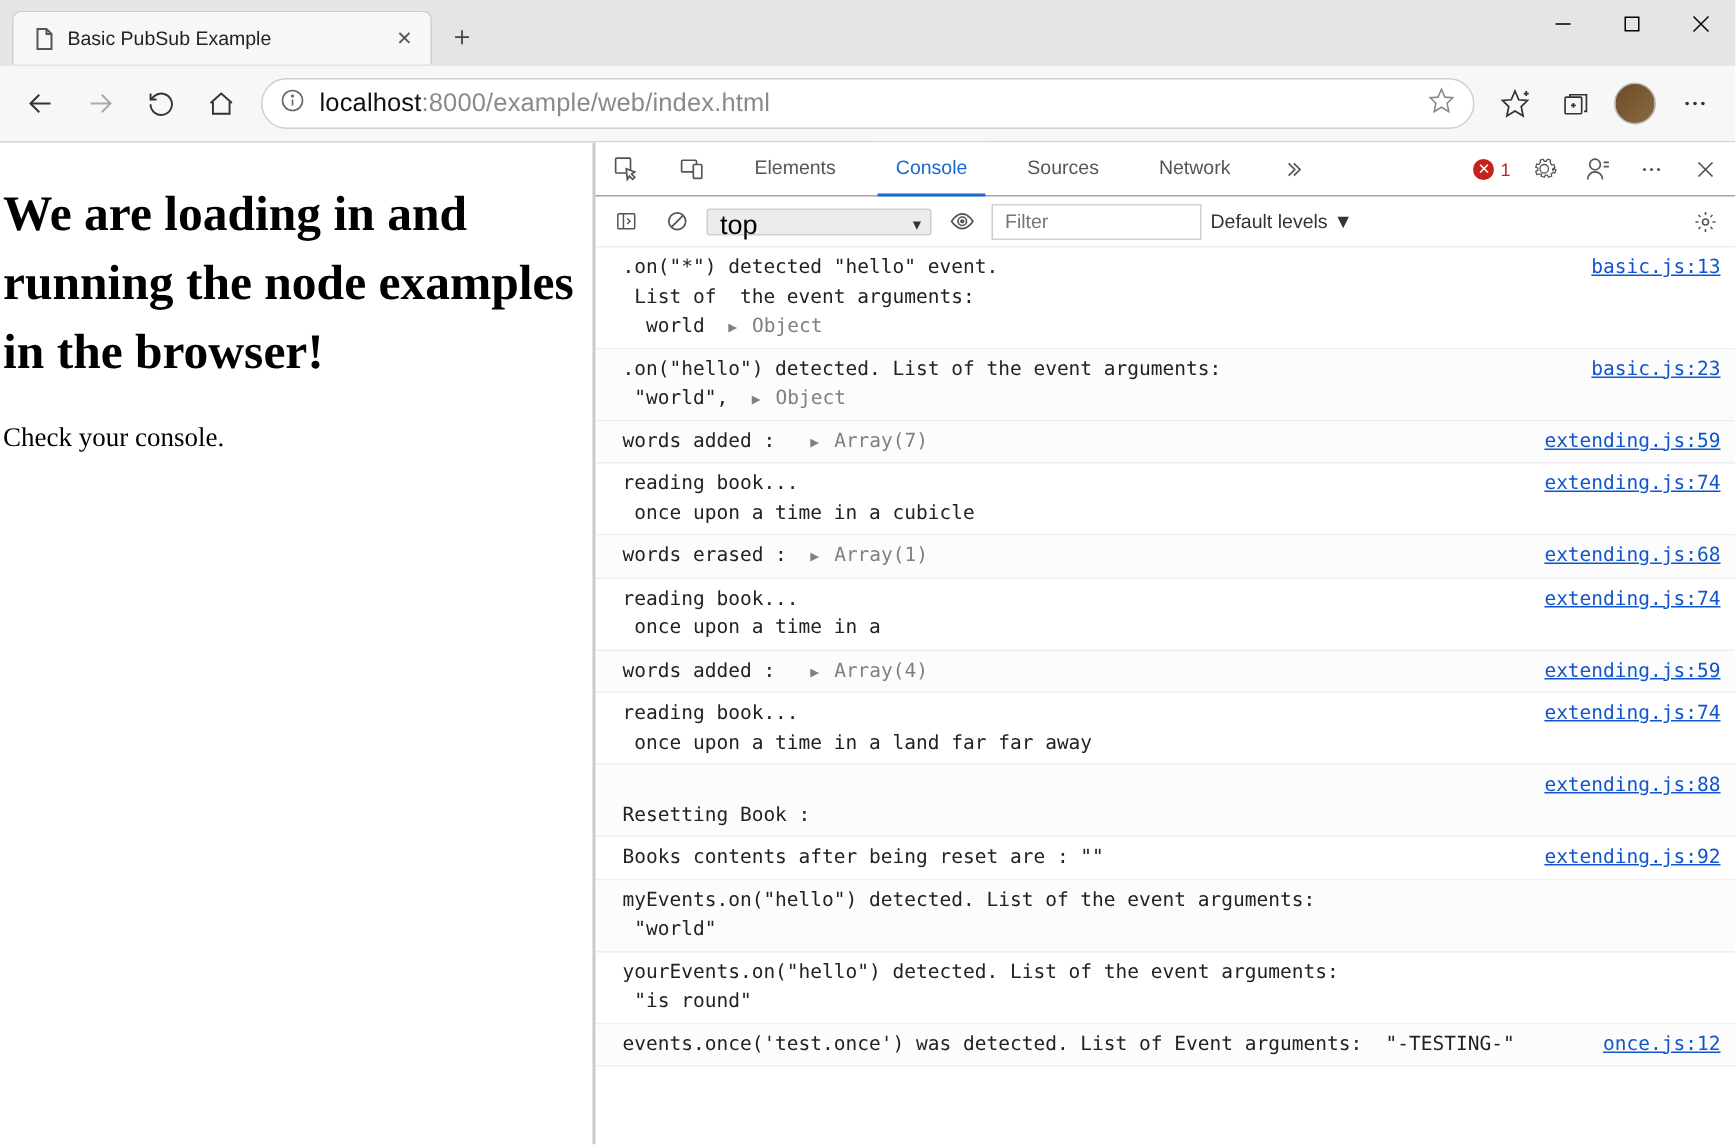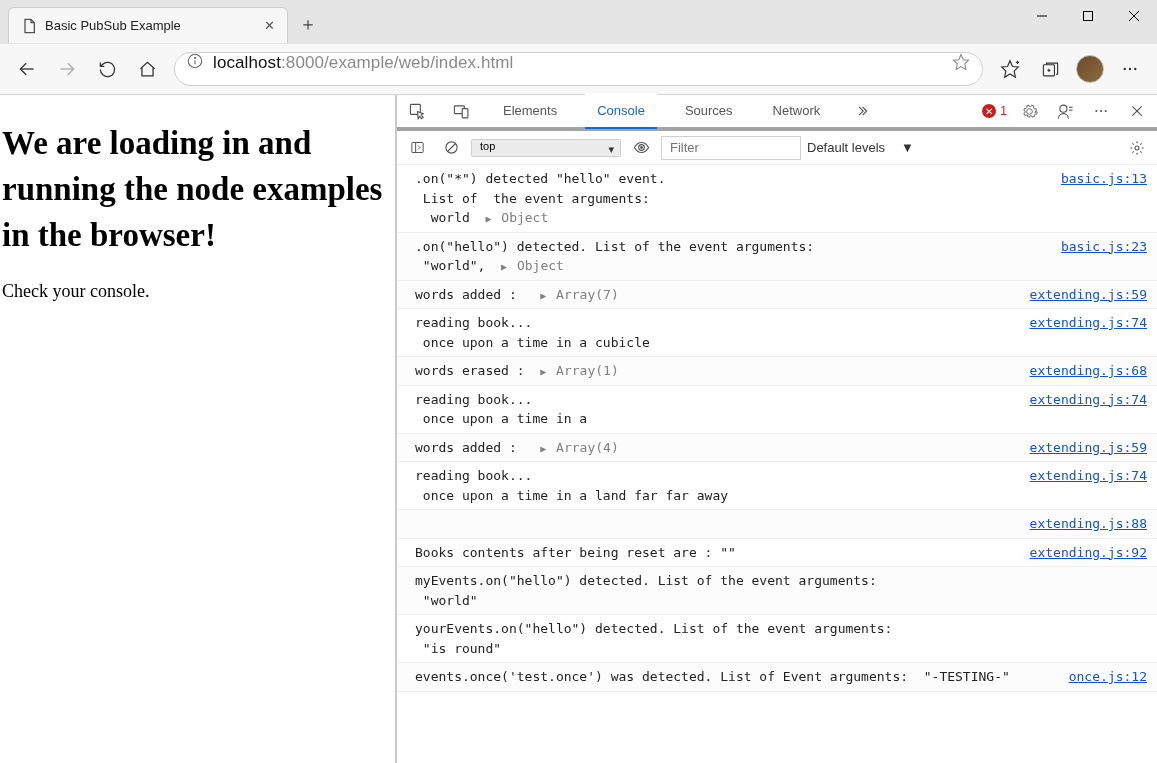--- a/index.html
+++ b/index.html
@@ -28,57 +28,57 @@
   .win-btn svg { width: 12px; height: 12px; }
 
   .toolbar {
     height: 51px; display: flex; align-items: center; padding: 0 8px; gap: 2px;
     border-bottom: 1px solid #d6d6d6; background: #f7f7f7;
   }
   .tbtn { width: 38px; height: 38px; display: flex; align-items: center; justify-content: center; border-radius: 4px; color: #333; }
   .tbtn.disabled { color: #aaa; }
   .address {
     flex: 1; height: 34px; margin: 0 6px; border-radius: 17px; background: #fff;
-    border: 1px solid #d0d0d0; display: flex; align-items: flex-start; padding: 0 12px; gap: 10px;
+    border: 1px solid #d0d0d0; display: flex; align-items: center; padding: 0 12px; gap: 10px;
   }
   .address .info-icon { color: #666; }
   .address .url { font-size: 17px; color: #555; letter-spacing: .1px; display: flex; }
   .address .url .host { color: #111; }
   .address .url .rest { color: #8a8a8a; }
   .address .star { color: #888; margin-left: auto; }
 
   .avatar { width: 28px; height: 28px; border-radius: 50%; background: linear-gradient(135deg,#6b4a2b,#8b6c3f); border: 1px solid #bbb; }
 
   
   .content { display: flex; height: calc(763px - 44px - 51px); }
   .page { width: 395px; padding: 15px 10px 10px 2px; overflow: hidden; }
   .page h1 { font-family: Georgia, "Times New Roman", serif; font-size: 33px; font-weight: 700; margin: 10px 0 15px 0; line-height: 1.4; }
   .page p { font-family: Georgia, "Times New Roman", serif; font-size: 18px; margin: 22px 0 0 0; }
 
   
   .devtools { flex: 1; border-left: 2px solid #c9c9c9; display: flex; flex-direction: column; background: #fff; font-size: 13px; }
 
-  .dt-tabs { height: 36px; display: flex; align-items: center; border-bottom: 4px solid #a3a3a3; padding: 0 6px; gap: 16px; }
+  .dt-tabs { height: 36px; display: flex; align-items: center; border-bottom: 1px solid #a3a3a3; padding: 0 6px; gap: 16px; }
   .dt-ibtn { width: 28px; height: 28px; display: flex; align-items: center; justify-content: center; color: #555; }
   .dt-tab { padding: 0 12px; height: 36px; display: flex; align-items: center; color: #555; border-bottom: 2px solid transparent; }
   .dt-tab.active { color: #1967d2; border-bottom-color: #1967d2; background:#fff; }
   .dt-right { margin-left: auto; display: flex; align-items: center; gap: 8px; }
   .err-badge { display:flex; align-items:center; gap:4px; color:#c5221f; font-size:12px; }
   .err-badge .dot { width:14px; height:14px; border-radius:50%; background:#c5221f; color:#fff; display:flex; align-items:center; justify-content:center; font-size:10px; }
 
   .dt-subbar { height: 34px; display: flex; align-items: center; border-bottom: 1px solid #eee; padding: 0 6px; gap: 6px; }
   .context-select {
     height: 18px; background: #ececec; border: 1px solid #cfcfcf; padding: 0 16px 0 8px;
-    font-size: 11px; border-radius: 2px; min-width: 150px; position: relative;
+    font-size: 18px; border-radius: 2px; min-width: 150px; position: relative;
   }
   .context-select::after { content: "▾"; position: absolute; right: 6px; top: 3px; color:#333; font-size:11px; }
   .filter-input {
     height: 24px; border: 1px solid #cfcfcf; padding: 0 8px; width: 140px; font-size: 13px;
   }
-  .levels { font-size: 13px; color: #333; display:flex; gap:16px; }
+  .levels { font-size: 13px; color: #333; display:flex; gap:4px; }
 
   .console {
     flex: 1; overflow-y: auto; font-family: Consolas, Menlo, monospace; font-size: 13px;
     line-height: 1.5;
   }
   .row {
     border-bottom: 1px solid #eee; padding: 4px 10px 4px 18px; position: relative;
     display: flex; gap: 8px;
   }
   .row.alt { background: #fcfcfc; }
@@ -333,20 +333,22 @@
         <div class="row alt">
           <div class="msg">words added :   <span class="tri">▶</span> <span class="arr">Array(4)</span></div>
           <div class="src">extending.js:59</div>
         </div>
         <div class="row">
           <div class="msg">reading book...
  once upon a time in a land far far away</div>
           <div class="src">extending.js:74</div>
         </div>
         <div class="row alt">
+          <div class="msg">
+Resetting Book :</div>
           <div class="src">extending.js:88</div>
         </div>
         <div class="row">
           <div class="msg">Books contents after being reset are : ""
 </div>
           <div class="src">extending.js:92</div>
         </div>
         <div class="row alt">
           <div class="msg">myEvents.on("hello") detected. List of the event arguments:
  "world"</div>

